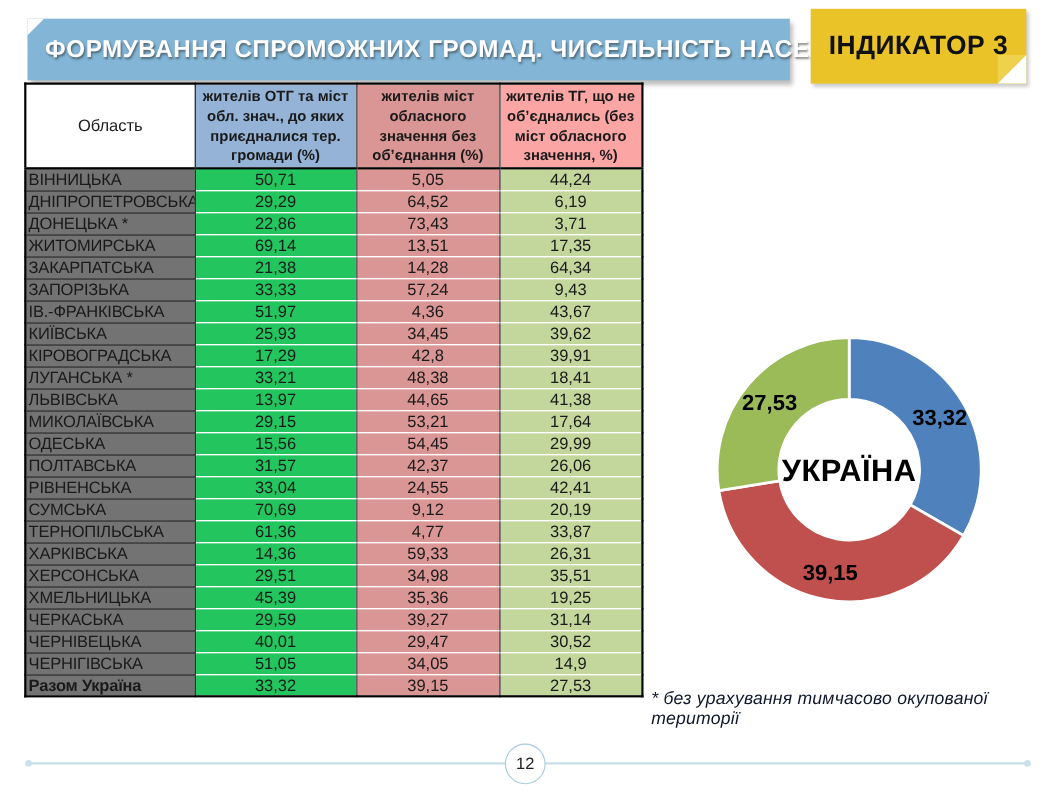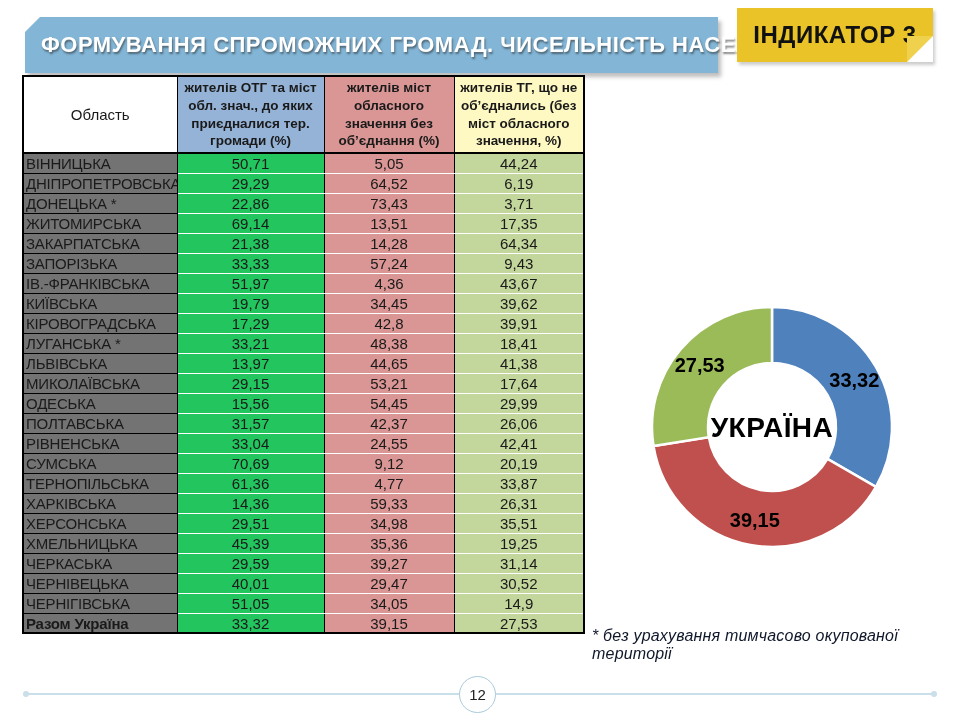--- a/index.html
+++ b/index.html
@@ -15,21 +15,21 @@
   }
   .banner .fold-tl {
     position: absolute; left: 0; top: 0; width: 0; height: 0;
     border-top: 15px solid #fff; border-right: 15px solid transparent;
   }
   .banner h1 {
     color: #fff; font-size: 22px; font-weight: bold; letter-spacing: 0.5px;
     text-shadow: 1px 2px 2px rgba(40,40,40,0.55); white-space: nowrap;
   }
   .indicator {
-    position: absolute; left: 737px; top: 8px; width: 196px; height: 54px;
+    position: absolute; left: 737px; top: 8px; width: 196px; height: 68px;
     background: #E9C328; box-shadow: 2px 3px 3px rgba(130,130,130,0.4);
     display: flex; align-items: center; justify-content: center;
   }
   .indicator span { color: #111; font-size: 24px; font-weight: bold; letter-spacing: 0.5px; }
   .indicator .fold-flap {
     position: absolute; right: 0; bottom: 0; width: 0; height: 0;
     border-top: 26px solid #F0D14E; border-right: 26px solid transparent;
   }
   .indicator .fold-cut {
     position: absolute; right: 0; bottom: 0; width: 0; height: 0;
@@ -47,21 +47,21 @@
   table.data col.c-green  { width: 130px; }
   table.data th, table.data td { border: 1px solid #000; color: #1a1a1a; overflow: hidden; }
   table.data thead th {
     height: 68px; text-align: center; vertical-align: middle;
     font-size: 13.5px; font-weight: bold; line-height: 1.32; padding: 2px 3px;
     border-bottom: 2px solid #000;
   }
   table.data thead th.h-region { background: #fff; font-weight: normal; font-size: 15px; }
   table.data thead th.h-blue  { background: #95B3D7; }
   table.data thead th.h-red   { background: #D99694; }
-  table.data thead th.h-green { background: #fef9c3; }
+  table.data thead th.h-green { background: #fca5a5; }
   table.data tbody td { height: 20px; font-size: 15px; padding: 0 2px; white-space: nowrap; }
   table.data tbody td.region { background: #737373; text-align: left; letter-spacing: -0.2px; }
   table.data tbody td.val-blue  { background: #22c55e; }
   table.data tbody td.val-red   { background: #D99694; }
   table.data tbody td.val-green { background: #C3D69B; }
   table.data tbody td.val-blue, table.data tbody td.val-red, table.data tbody td.val-green {
     text-align: center;
     border-top: 1px solid rgba(255,255,255,0.9); border-bottom: 1px solid rgba(255,255,255,0.9);
     border-left: 1px solid #000; border-right: 1px solid #000;
   }
@@ -167,21 +167,21 @@
           <td class="val-green">9,43</td>
         </tr>
         <tr>
           <td class="region">ІВ.-ФРАНКІВСЬКА</td>
           <td class="val-blue">51,97</td>
           <td class="val-red">4,36</td>
           <td class="val-green">43,67</td>
         </tr>
         <tr>
           <td class="region">КИЇВСЬКА</td>
-          <td class="val-blue">19,79</td>
+          <td class="val-blue">25,93</td>
           <td class="val-red">34,45</td>
           <td class="val-green">39,62</td>
         </tr>
         <tr>
           <td class="region">КІРОВОГРАДСЬКА</td>
           <td class="val-blue">17,29</td>
           <td class="val-red">42,8</td>
           <td class="val-green">39,91</td>
         </tr>
         <tr>

